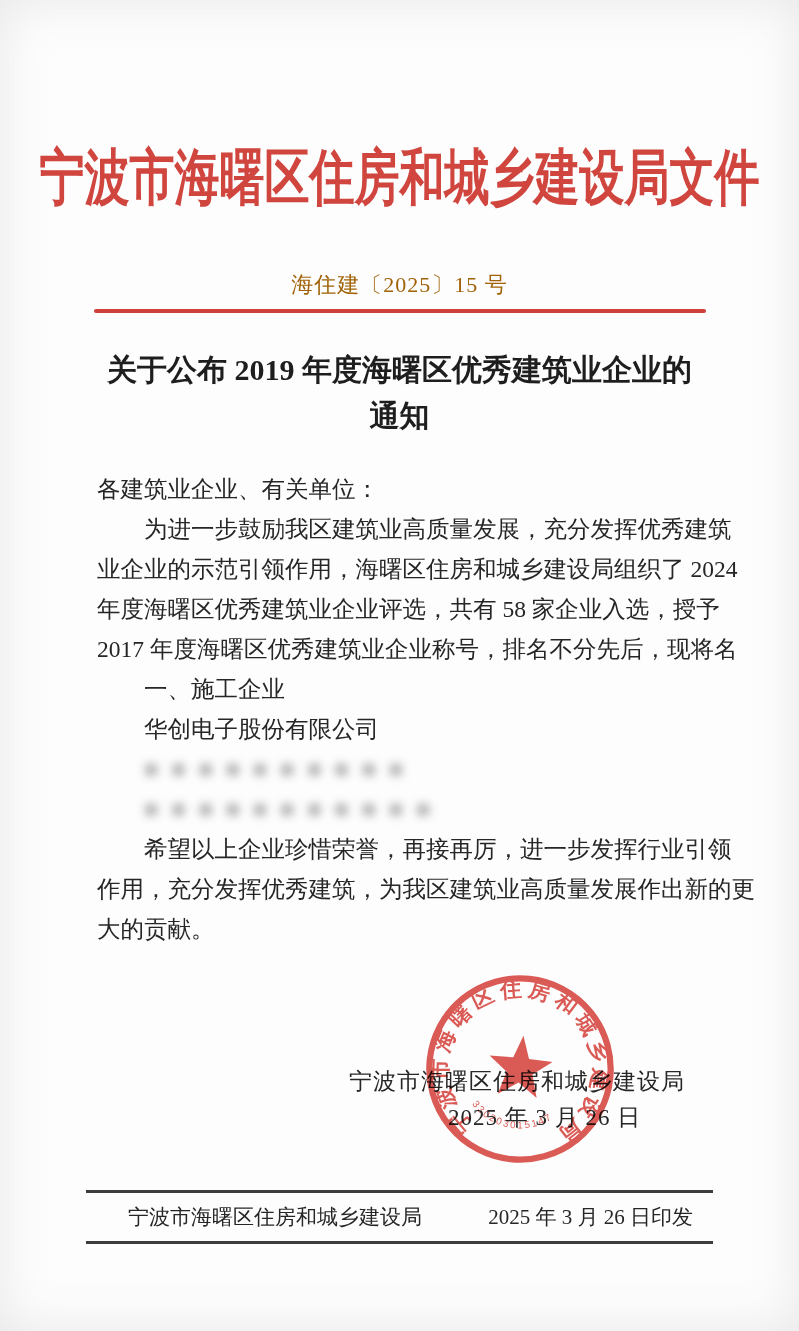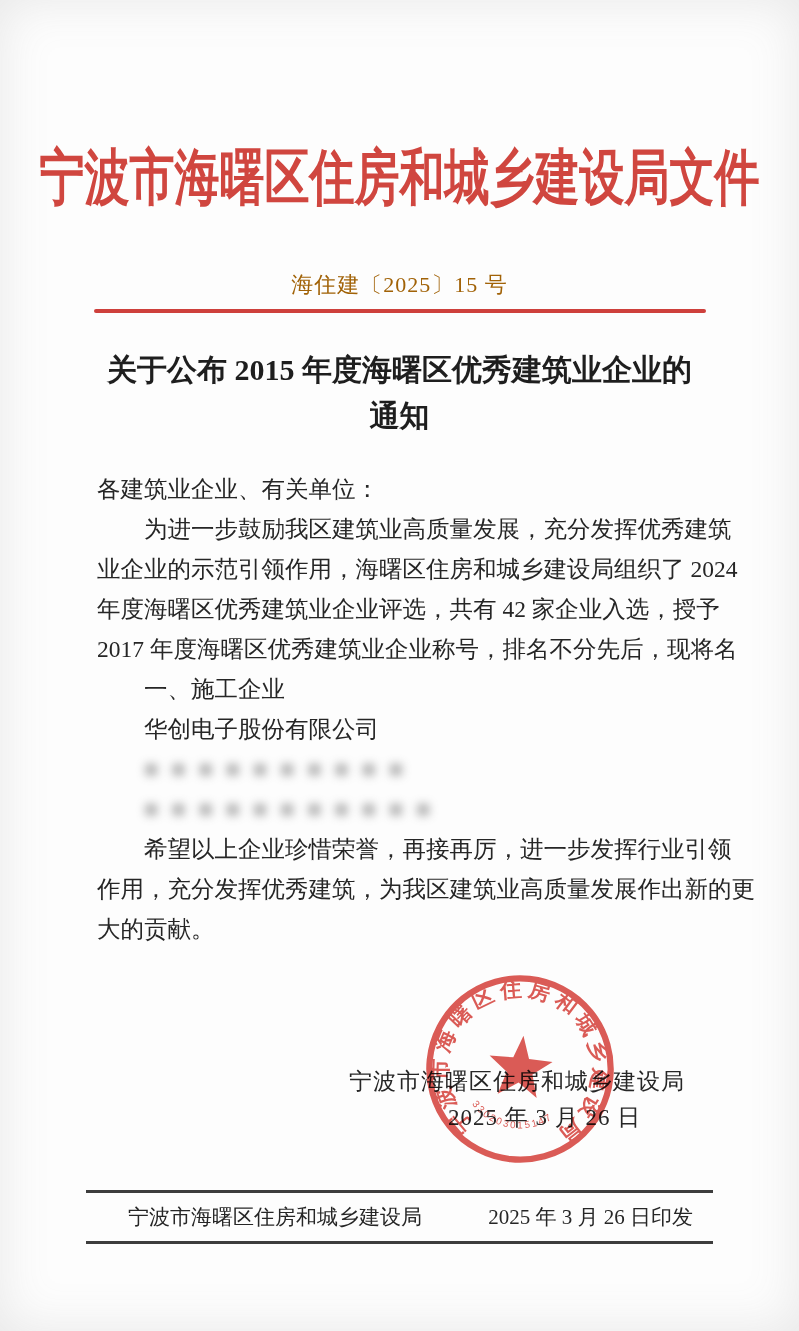--- a/index.html
+++ b/index.html
@@ -98,29 +98,29 @@
 
 <div class="page">
 
   <div class="agency-header">宁波市海曙区住房和城乡建设局文件</div>
 
   <div class="doc-number">海住建〔2025〕15 号</div>
 
   <div class="red-divider"></div>
 
   <div class="doc-title">
-    <div>关于公布 2015 年度海曙区优秀建筑业企业的</div>
+    <div>关于公布 2019 年度海曙区优秀建筑业企业的</div>
     <div>通知</div>
   </div>
 
   <div class="body-text">
     <div class="line">各建筑业企业、有关单位：</div>
     <div class="line indent">为进一步鼓励我区建筑业高质量发展，充分发挥优秀建筑</div>
     <div class="line">业企业的示范引领作用，海曙区住房和城乡建设局组织了 2024</div>
-    <div class="line">年度海曙区优秀建筑业企业评选，共有 42 家企业入选，授予</div>
+    <div class="line">年度海曙区优秀建筑业企业评选，共有 58 家企业入选，授予</div>
     <div class="line">2017 年度海曙区优秀建筑业企业称号，排名不分先后，现将名</div>
     <div class="line indent bold">一、施工企业</div>
     <div class="line indent bold">华创电子股份有限公司</div>
     <div class="line redacted">■■■■■■■■■■</div>
     <div class="line redacted">■■■■■■■■■■■</div>
     <div class="line indent">希望以上企业珍惜荣誉，再接再厉，进一步发挥行业引领</div>
     <div class="line">作用，充分发挥优秀建筑，为我区建筑业高质量发展作出新的更</div>
     <div class="line">大的贡献。</div>
   </div>
 

